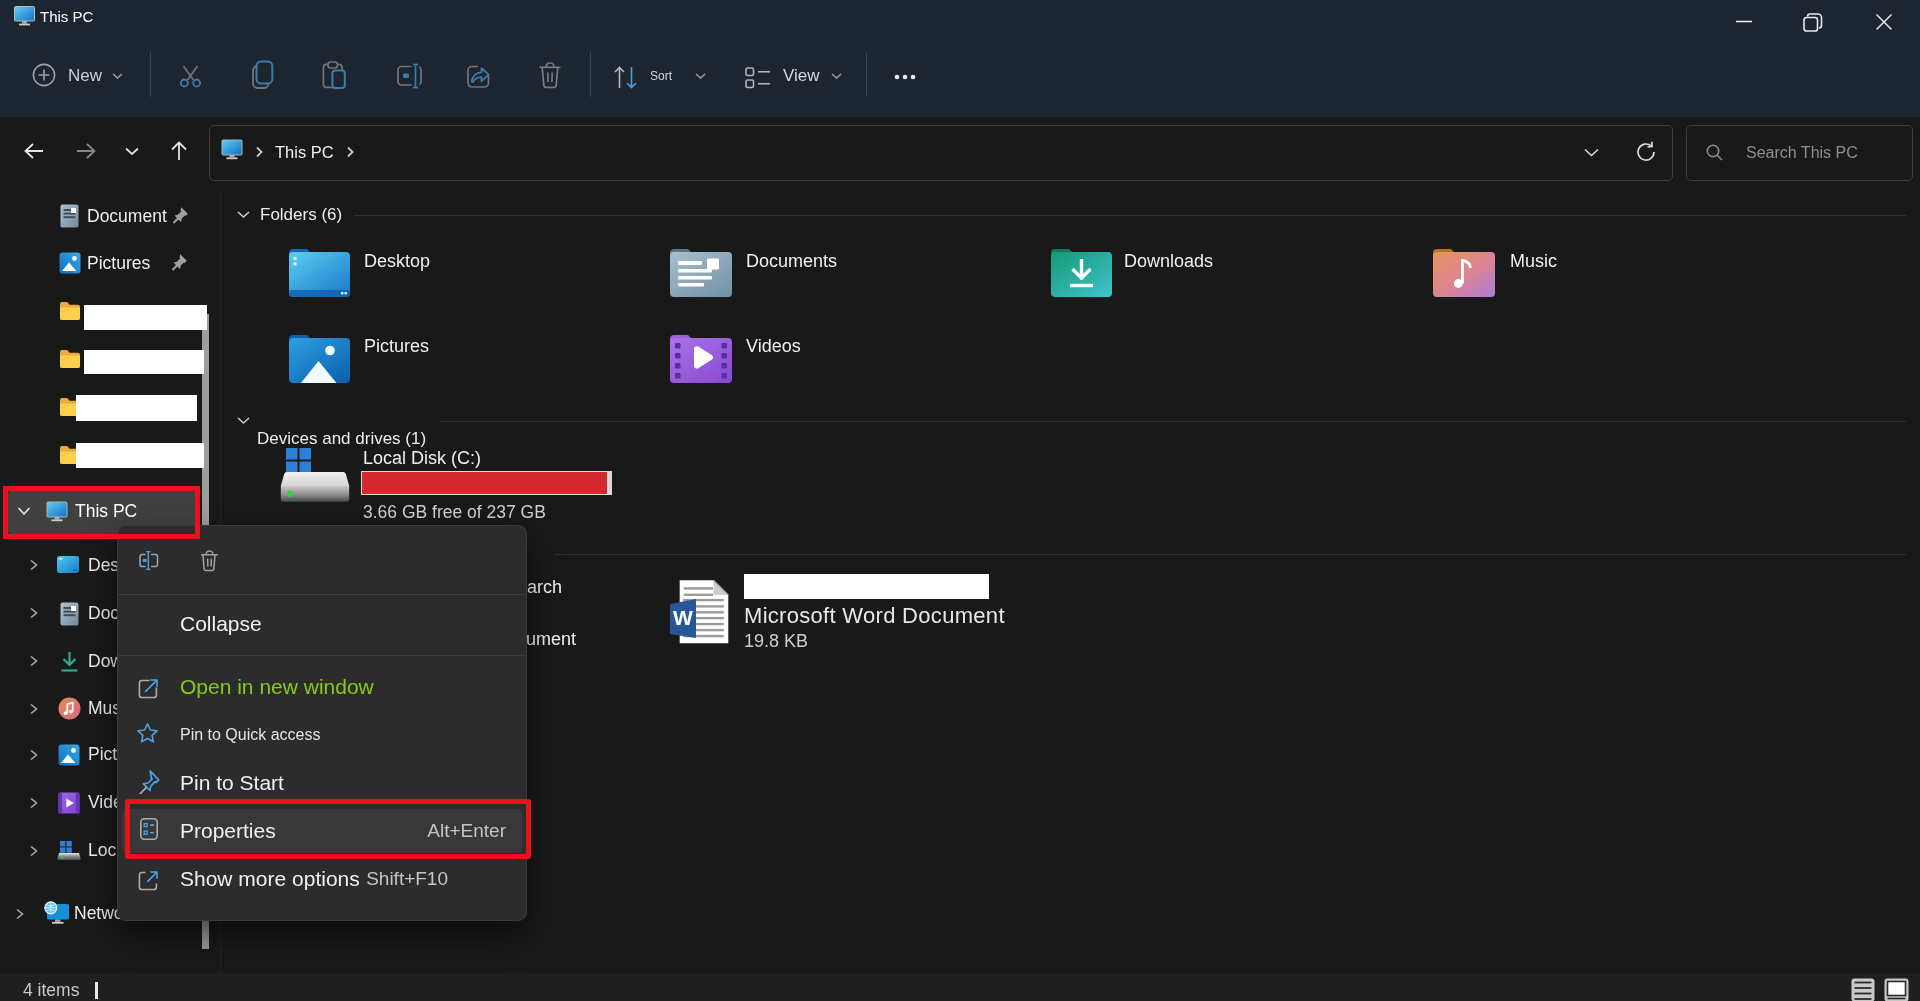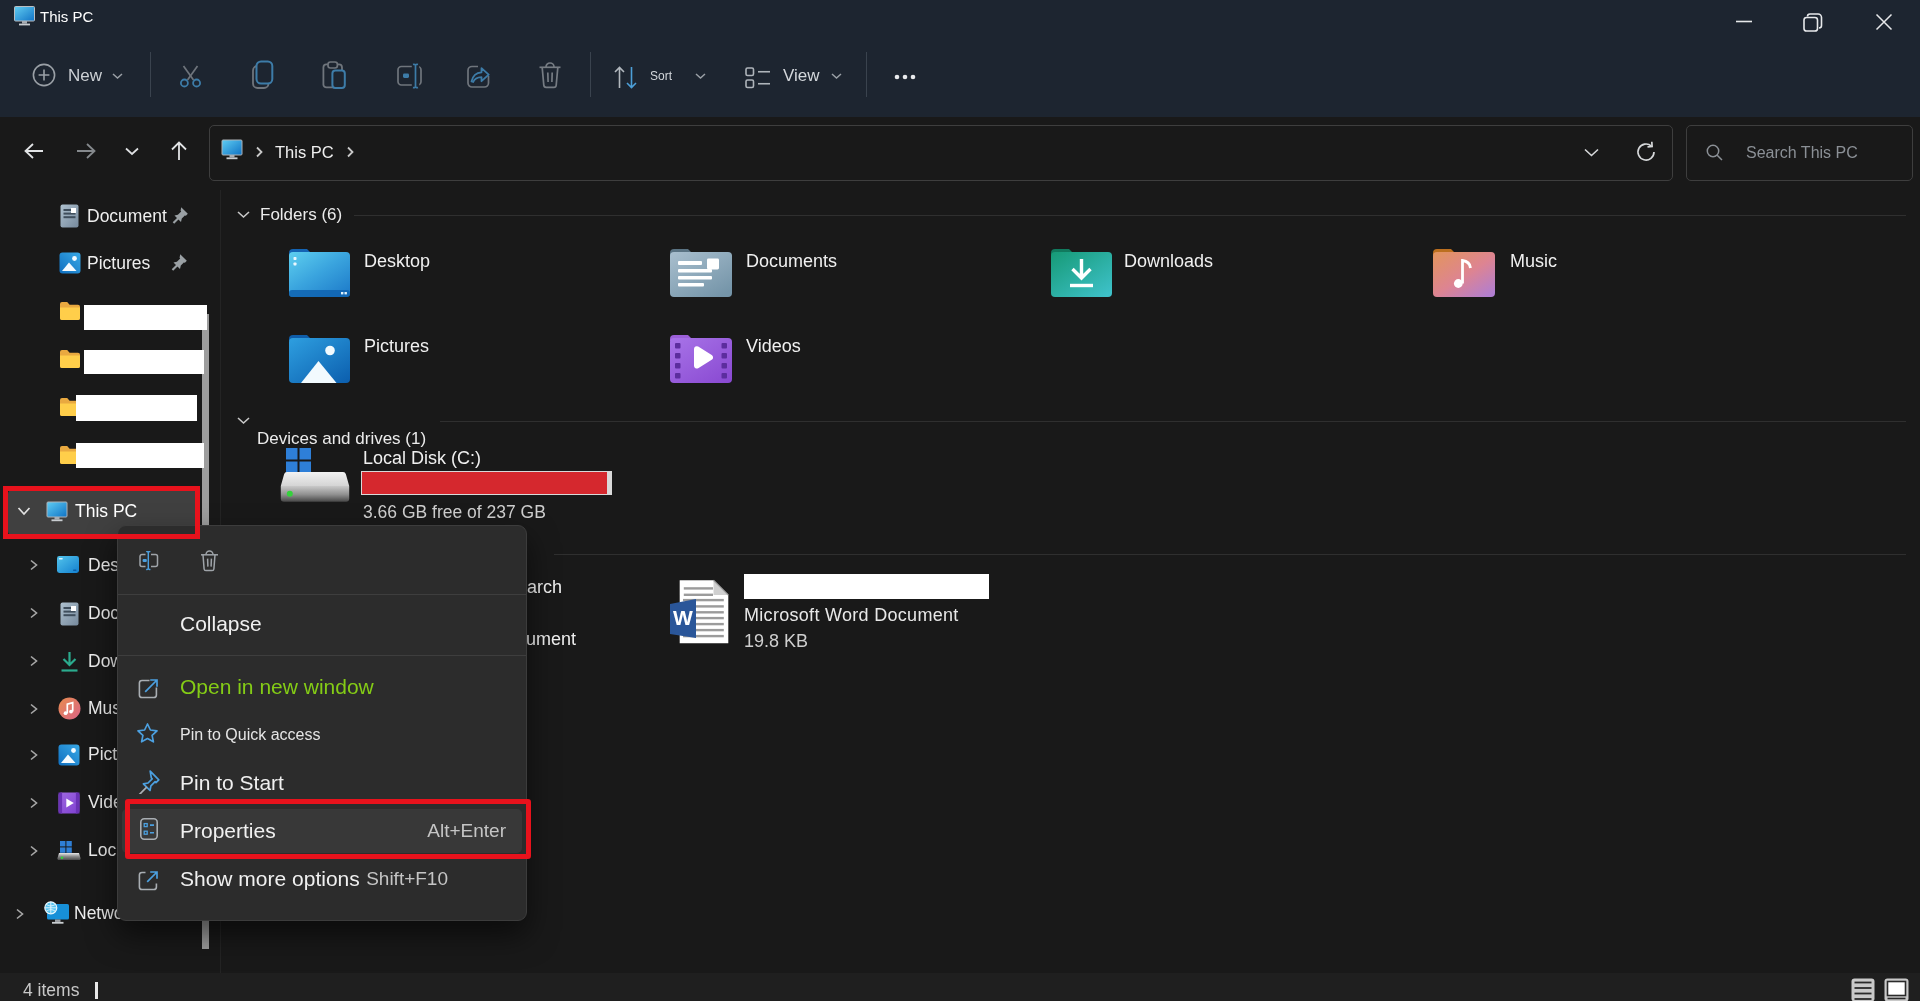--- a/index.html
+++ b/index.html
@@ -525,21 +525,21 @@
     <rect x="17" y="34.1" width="40.8" height="2.4"></rect>
     <rect x="17" y="39.9" width="40.8" height="2.4"></rect>
     <rect x="17" y="45.9" width="40.8" height="2.4"></rect>
     <rect x="17" y="51.9" width="40.8" height="2.4"></rect>
     <rect x="17" y="57.9" width="40.8" height="2.4"></rect>
   </g>
   <path d="M4 27 L30 22 V61 L4 57 z" fill="#2a5699"></path>
   <text x="17" y="48" font-family="Liberation Sans, sans-serif" font-size="21" font-weight="bold" fill="#ffffff" text-anchor="middle">W</text>
 </svg>
 <div class="abs" style="left:744px;top:574px;width:245px;height:25px;background:#ffffff;"></div>
-<div class="abs txt" style="left:744px;top:605px;font-size:18px;line-height:21px;letter-spacing:0.3px;color:#e8e8e8;">Microsoft Word Document</div>
+<div class="abs txt" style="left:744px;top:605px;font-size:22px;line-height:21px;letter-spacing:0.3px;color:#e8e8e8;">Microsoft Word Document</div>
 <div class="abs txt" style="left:744px;top:631px;font-size:18px;line-height:21px;color:#cfcfcf;">19.8 KB</div>
 
 <div class="abs" style="left:117px;top:525px;width:410px;height:396px;background:#2c2c2c;border:1px solid #3c3c3c;border-radius:9px;box-shadow:0 14px 30px rgba(0,0,0,0.55);"></div>
 
 <svg class="abs" style="left:138px;top:551px;" width="24" height="21" viewBox="0 0 24 21">
   <path d="M13 3.5 h4.5 a2 2 0 0 1 2 2 v8 a2 2 0 0 1 -2 2 H13" fill="none" stroke="#9fa4a9" stroke-width="1.5"></path>
   <path d="M7.5 3.5 h-3.5 a2 2 0 0 0 -2 2 v8 a2 2 0 0 0 2 2 h3.5" fill="none" stroke="#9fa4a9" stroke-width="1.5"></path>
   <rect x="4.6" y="8" width="4.2" height="3" rx="1" fill="#4ca0e0"></rect>
   <path d="M10.3 1 v17 M8.2 0.7 c1.3,-0.4 1.9,0.2 2.1,0.8 c0.2,-0.6 0.8,-1.2 2.1,-0.8 M8.2 18.3 c1.3,0.4 1.9,-0.2 2.1,-0.8 c0.2,0.6 0.8,1.2 2.1,0.8" stroke="#4ca0e0" stroke-width="1.4" fill="none"></path>
 </svg>

